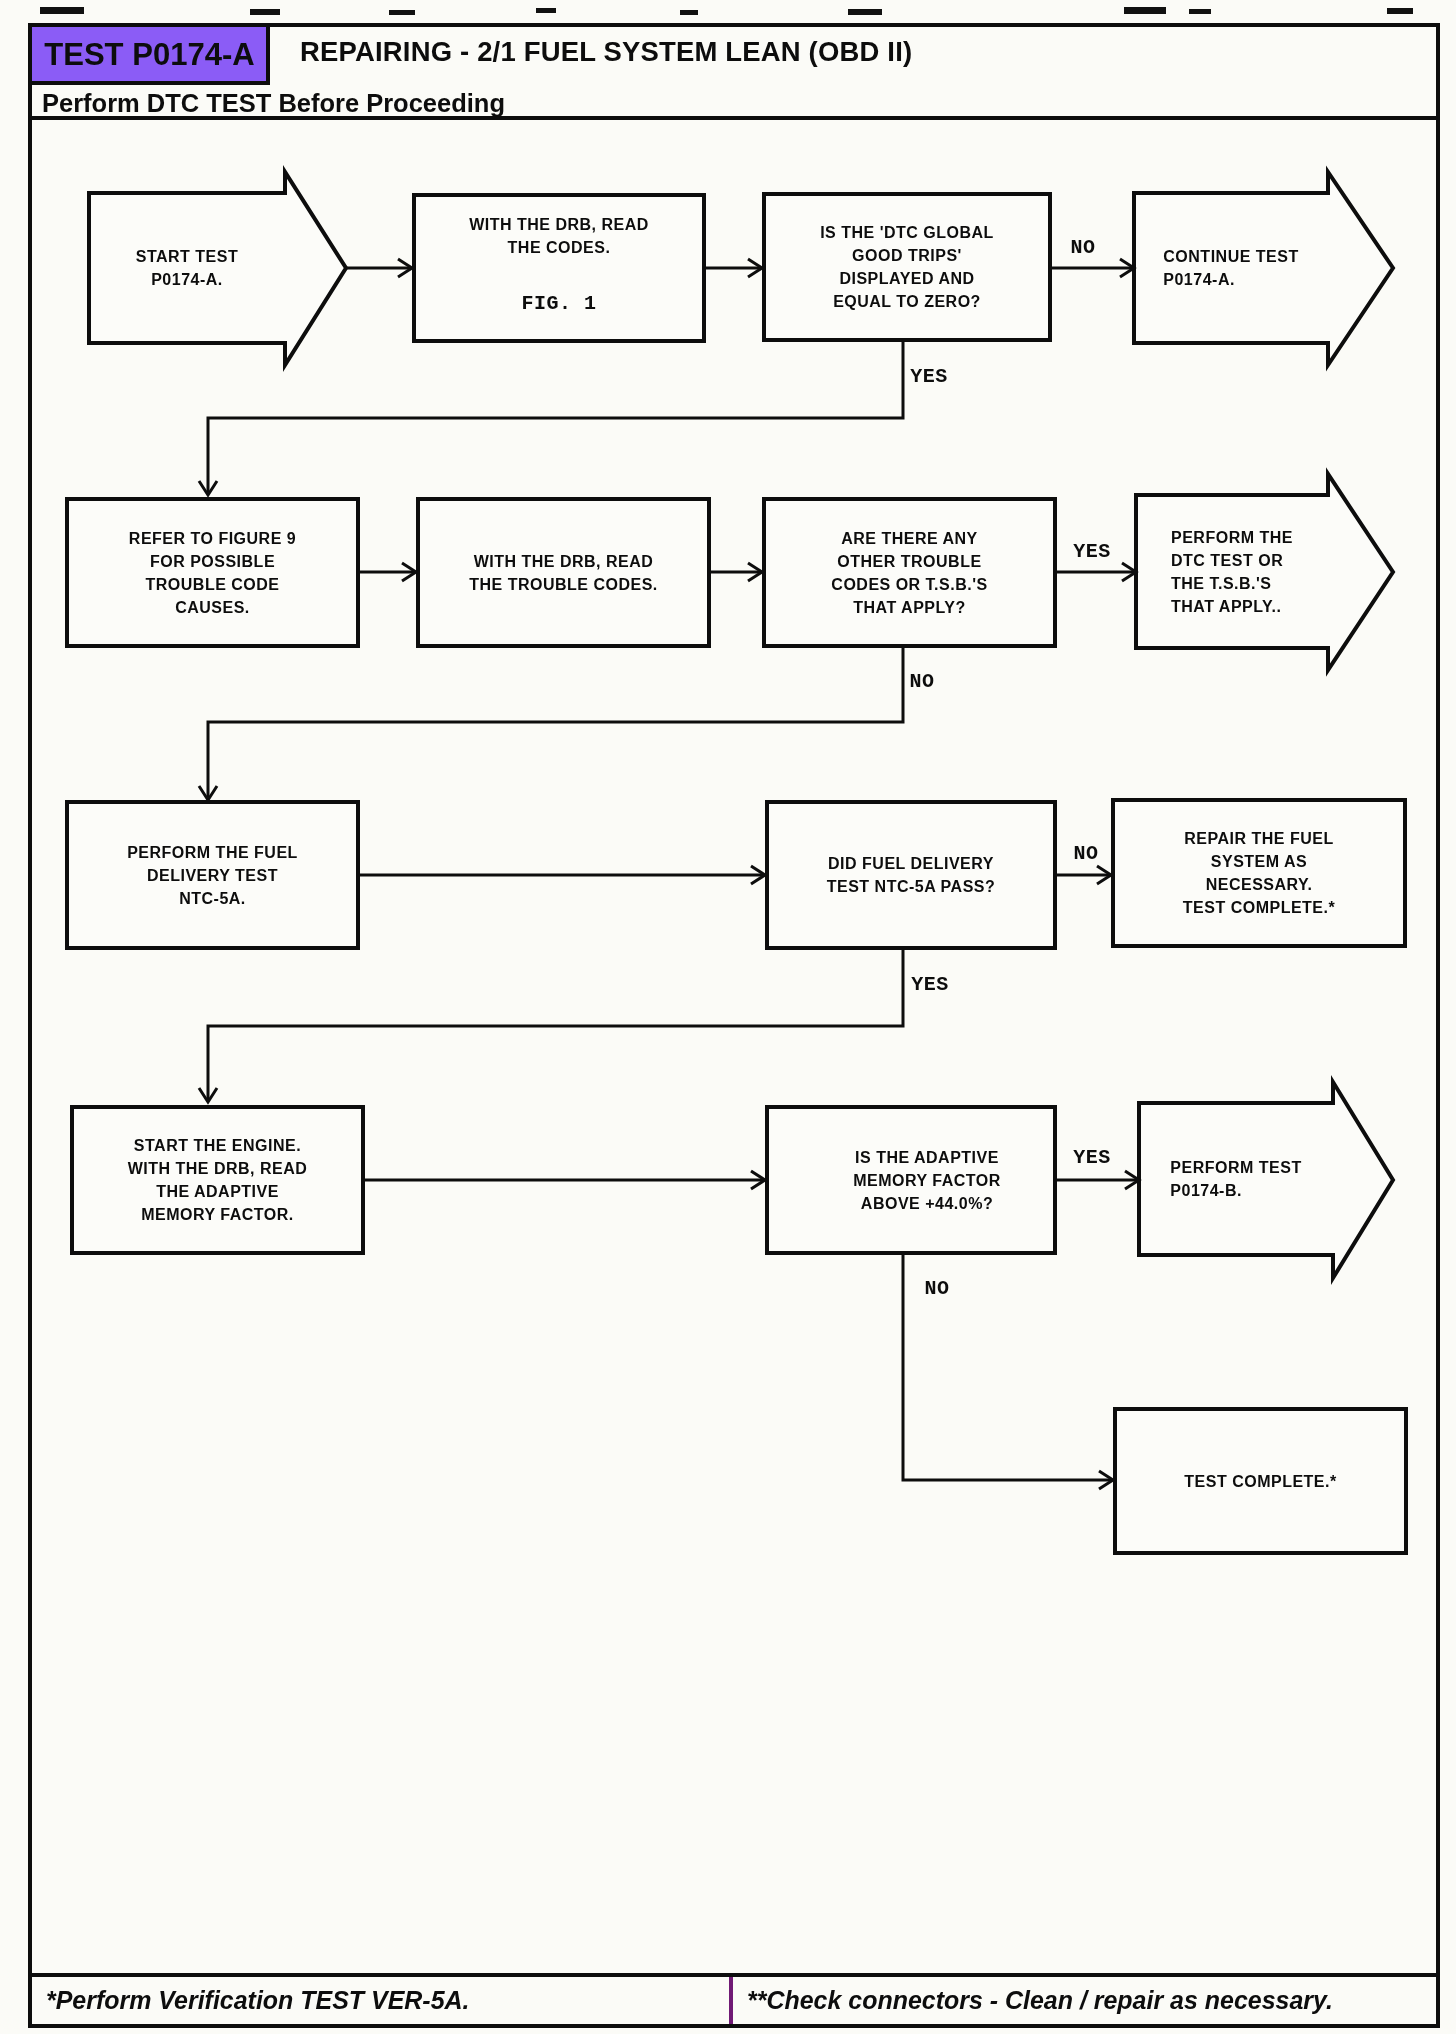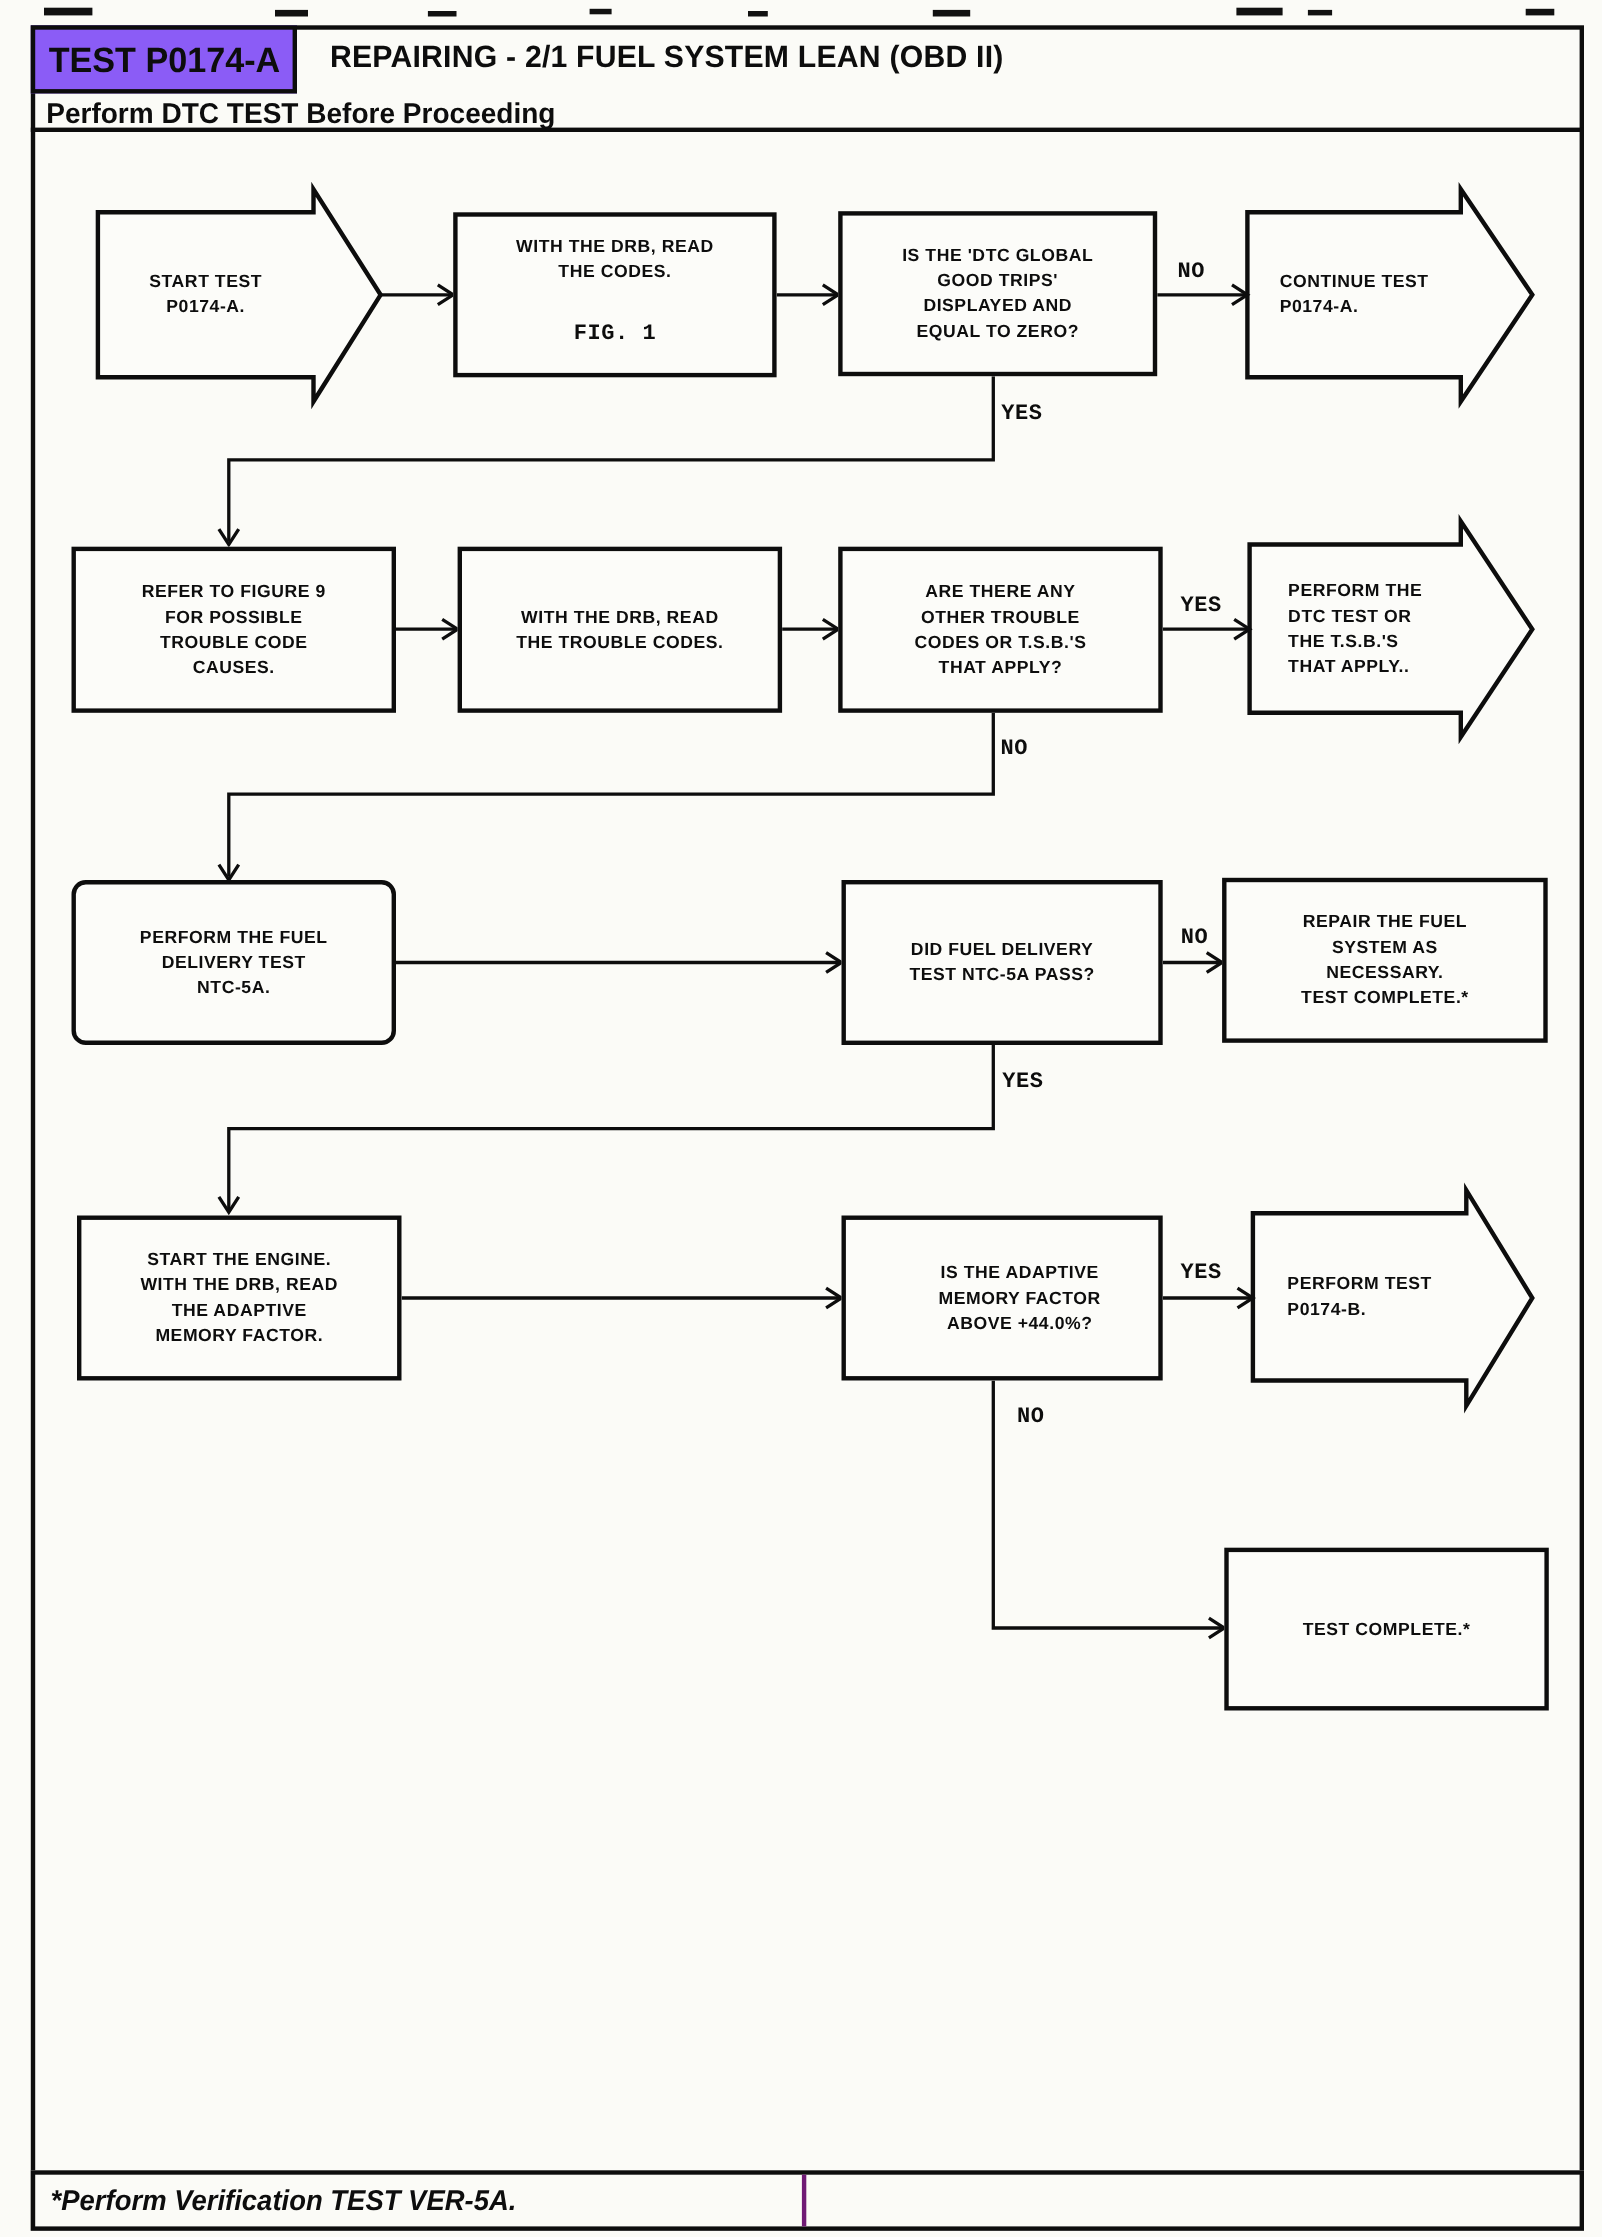--- a/index.html
+++ b/index.html
@@ -160,21 +160,21 @@
 THE TROUBLE CODES.</div>
 </div>
 
 <div class="node" style="left:762px;top:497px;width:295px;height:151px;">
   <div class="node-text">ARE THERE ANY
 OTHER TROUBLE
 CODES OR T.S.B.'S
 THAT APPLY?</div>
 </div>
 
-<div class="node" style="left:65px;top:800px;width:295px;height:150px;border-radius:13px;">
+<div class="node" style="left:65px;top:800px;width:295px;height:150px;">
   <div class="node-text">PERFORM THE FUEL
 DELIVERY TEST
 NTC-5A.</div>
 </div>
 
 <div class="node" style="left:765px;top:800px;width:292px;height:150px;">
   <div class="node-text">DID FUEL DELIVERY
 TEST NTC-5A PASS?</div>
 </div>
 
@@ -230,13 +230,16 @@
 <div class="edge-label" style="left:922px;top:681px;">NO</div>
 <div class="edge-label" style="left:1086px;top:853px;">NO</div>
 <div class="edge-label" style="left:930px;top:984px;">YES</div>
 <div class="edge-label" style="left:1092px;top:1157px;">YES</div>
 <div class="edge-label" style="left:937px;top:1288px;">NO</div>
 
 <div class="footer">
   <div class="footer-cell footer-left">
     <span>*Perform Verification TEST VER-5A.</span>
   </div>
+  <div class="footer-cell footer-right">
+    <span>**Check connectors - Clean / repair as necessary.</span>
+  </div>
 </div>
 
 </body></html>

